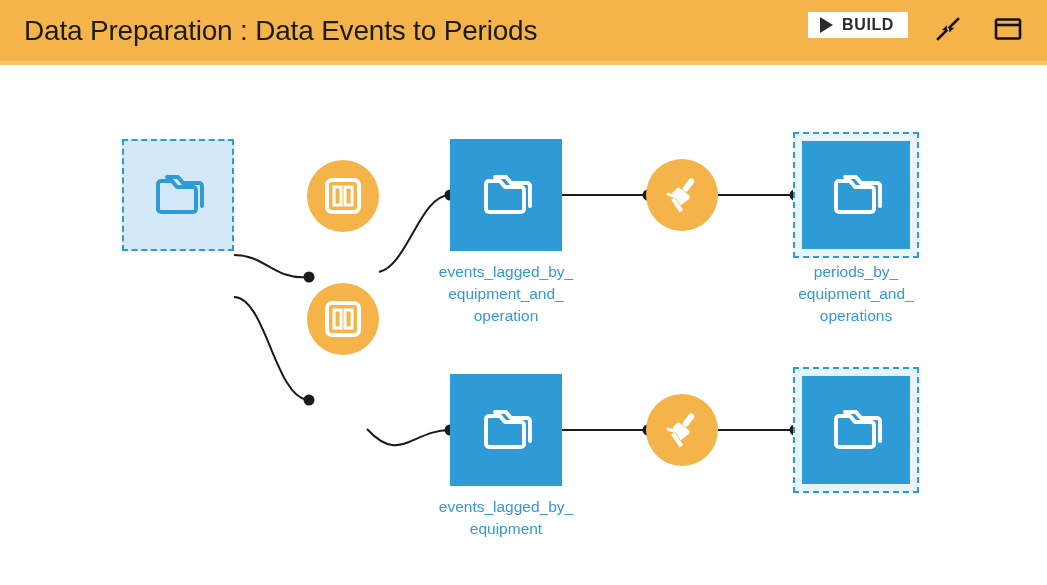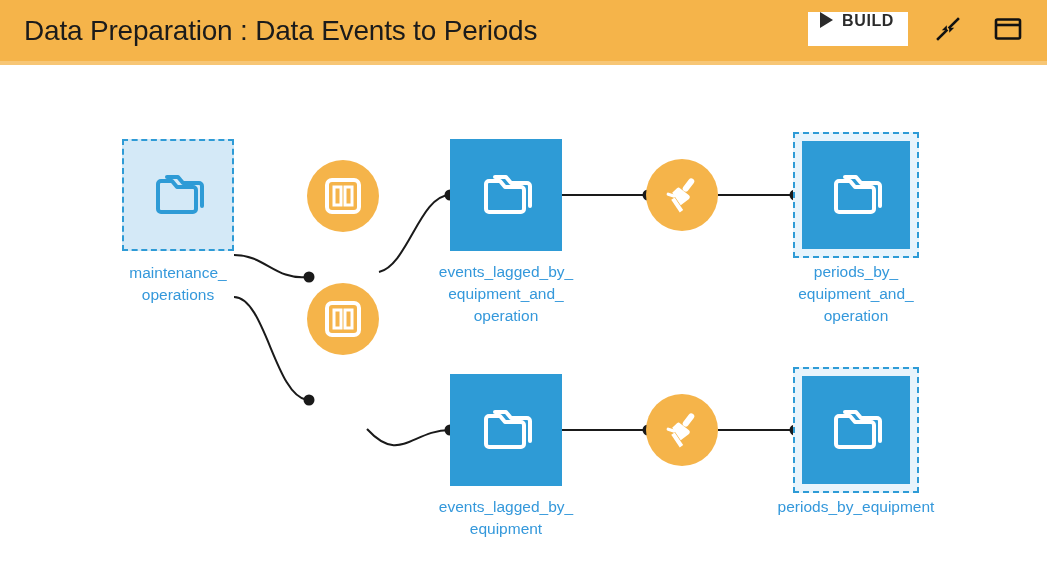--- a/index.html
+++ b/index.html
@@ -41,23 +41,24 @@
     letter-spacing: -0.2px;
     white-space: nowrap;
     font-family: "Liberation Sans Narrow", "Liberation Sans", "DejaVu Sans", sans-serif;
   }
 
   
   #build-button {
     position: absolute;
     right: 139px;
     top: 12px;
-    height: 34px;
+    height: 26px;
     background: #ffffff;
     display: flex;
+    align-items: center;
     gap: 9px;
     padding: 0 14px 0 12px;
     cursor: pointer;
     box-sizing: border-box;
   }
   #build-button .play-tri {
     width: 0; height: 0;
     border-left: 13px solid #2b2b2b;
     border-top: 8px solid transparent;
     border-bottom: 8px solid transparent;
@@ -211,22 +212,20 @@
       <circle cx="795" cy="365" r="5.5"></circle>
     </g>
   </svg>
 
   <div class="ds-box source" style="left:122px; top:74px;">
     <svg width="62" height="52" viewBox="0 0 62 52">
       <path d="M14 12 h11 l5 6 h16 a3 3 0 0 1 3 3 v19 a3 3 0 0 1 -3 3 h-32 a3 3 0 0 1 -3 -3 v-25 a3 3 0 0 1 3 -3 z" fill="none" stroke="#2e9bd6" stroke-width="4" stroke-linejoin="round"></path>
       <path d="M20 8 h11 l5 6 h16 a3 3 0 0 1 3 3 v20" fill="none" stroke="#2e9bd6" stroke-width="4" stroke-linecap="round" stroke-linejoin="round"></path>
     </svg>
   </div>
-  <div class="node-label" style="left:92px; top:197px; width:172px;">maintenance_
-operations</div>
 
   <div class="recipe-circle" style="left:307px; top:95px;">
     <svg width="40" height="40" viewBox="0 0 40 40">
       <rect x="4" y="4" width="32" height="32" rx="5" fill="none" stroke="#ffffff" stroke-width="4"></rect>
       <rect x="11" y="11" width="7" height="18" fill="none" stroke="#ffffff" stroke-width="3"></rect>
       <rect x="22" y="11" width="7" height="18" fill="none" stroke="#ffffff" stroke-width="3"></rect>
     </svg>
   </div>
 
   <div class="recipe-circle" style="left:307px; top:218px;">
@@ -281,25 +280,24 @@
   <div class="ds-ring" style="left:793px; top:67px;">
     <div class="ds-box">
       <svg width="62" height="52" viewBox="0 0 62 52">
         <path d="M14 12 h11 l5 6 h16 a3 3 0 0 1 3 3 v19 a3 3 0 0 1 -3 3 h-32 a3 3 0 0 1 -3 -3 v-25 a3 3 0 0 1 3 -3 z" fill="none" stroke="#ffffff" stroke-width="4" stroke-linejoin="round"></path>
         <path d="M20 8 h11 l5 6 h16 a3 3 0 0 1 3 3 v20" fill="none" stroke="#ffffff" stroke-width="4" stroke-linecap="round" stroke-linejoin="round"></path>
       </svg>
     </div>
   </div>
   <div class="node-label" style="left:766px; top:196px; width:180px;">periods_by_
 equipment_and_
-operation</div>
+operations</div>
 
   <div class="ds-ring" style="left:793px; top:302px;">
     <div class="ds-box">
       <svg width="62" height="52" viewBox="0 0 62 52">
         <path d="M14 12 h11 l5 6 h16 a3 3 0 0 1 3 3 v19 a3 3 0 0 1 -3 3 h-32 a3 3 0 0 1 -3 -3 v-25 a3 3 0 0 1 3 -3 z" fill="none" stroke="#ffffff" stroke-width="4" stroke-linejoin="round"></path>
         <path d="M20 8 h11 l5 6 h16 a3 3 0 0 1 3 3 v20" fill="none" stroke="#ffffff" stroke-width="4" stroke-linecap="round" stroke-linejoin="round"></path>
       </svg>
     </div>
   </div>
-  <div class="node-label" style="left:746px; top:431px; width:220px;">periods_by_equipment</div>
 
 </div>
 
 </body></html>

